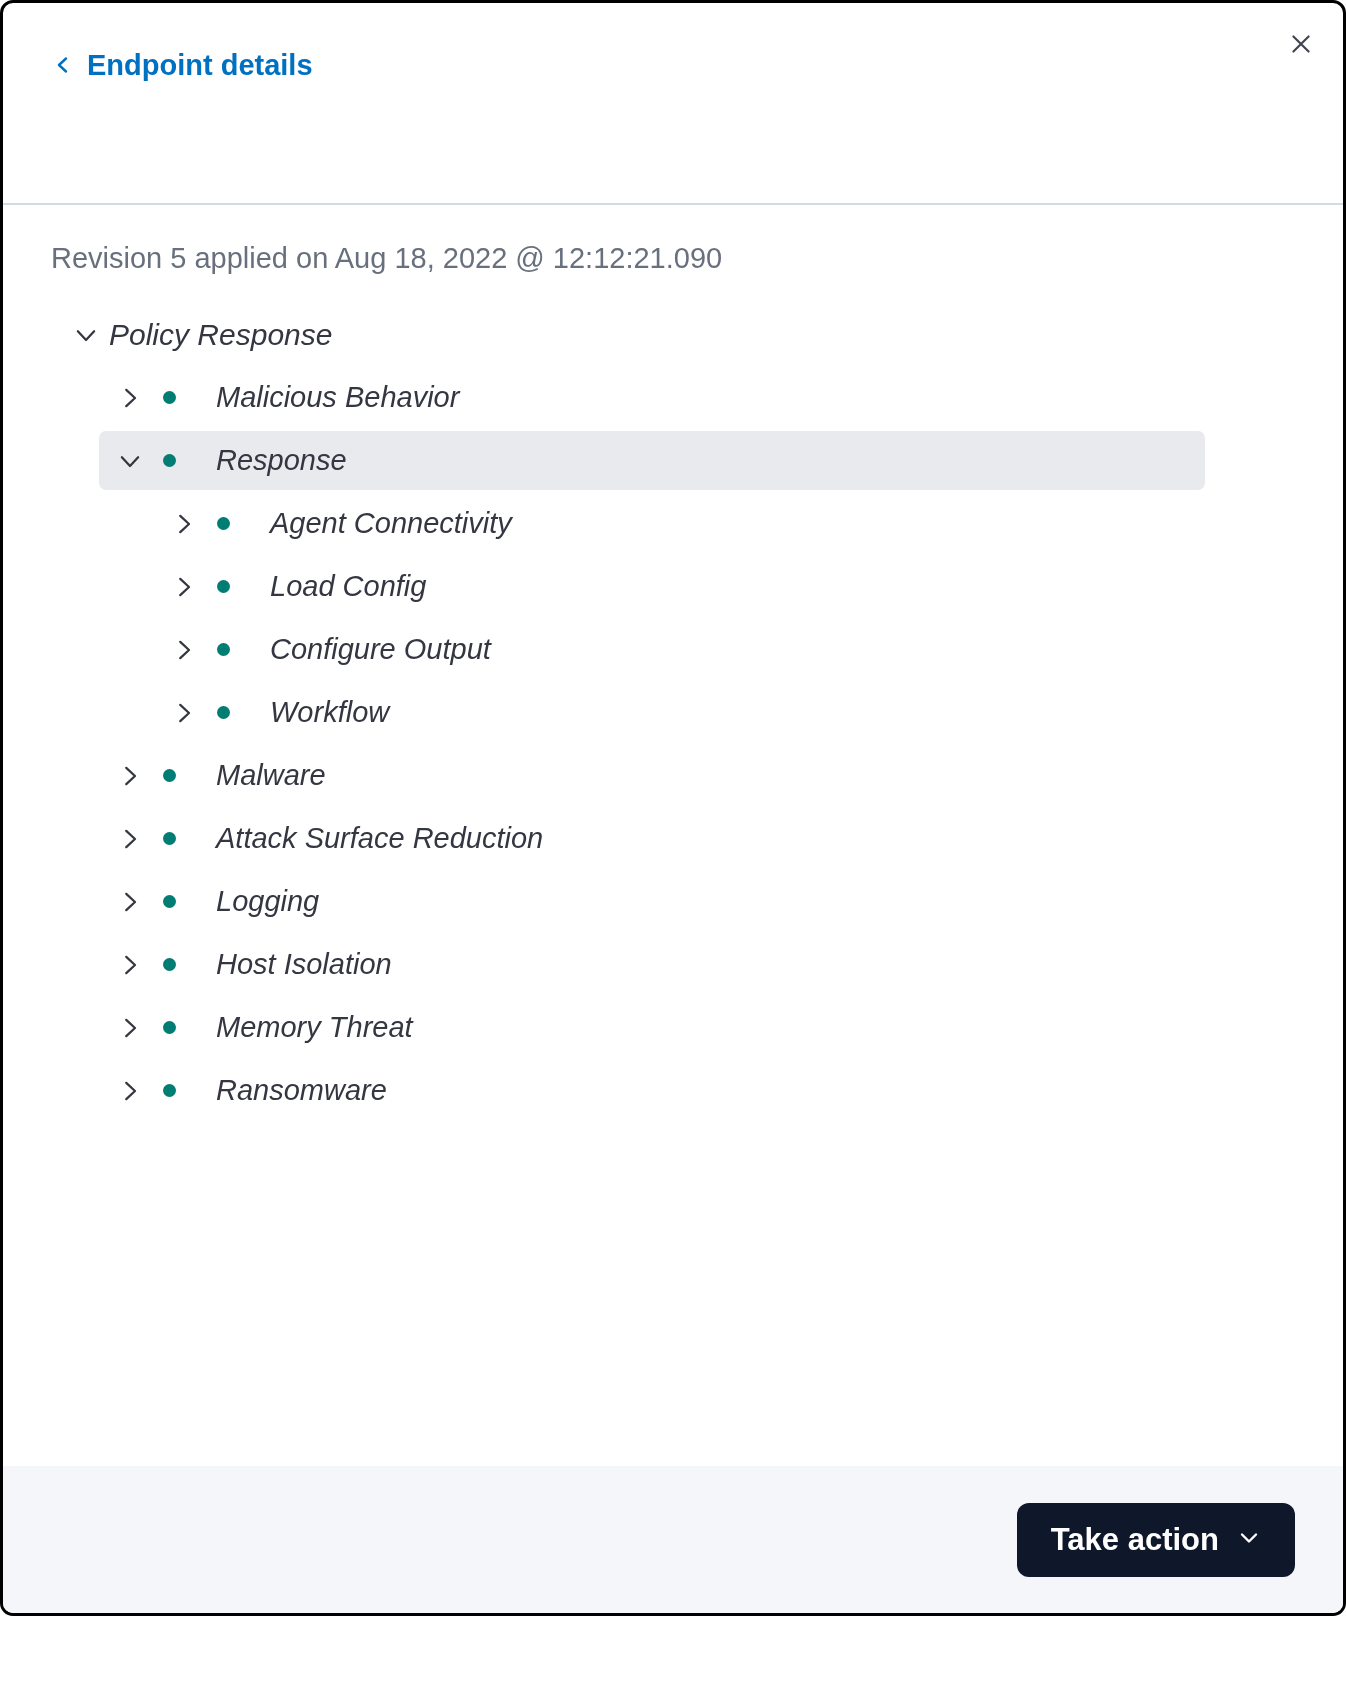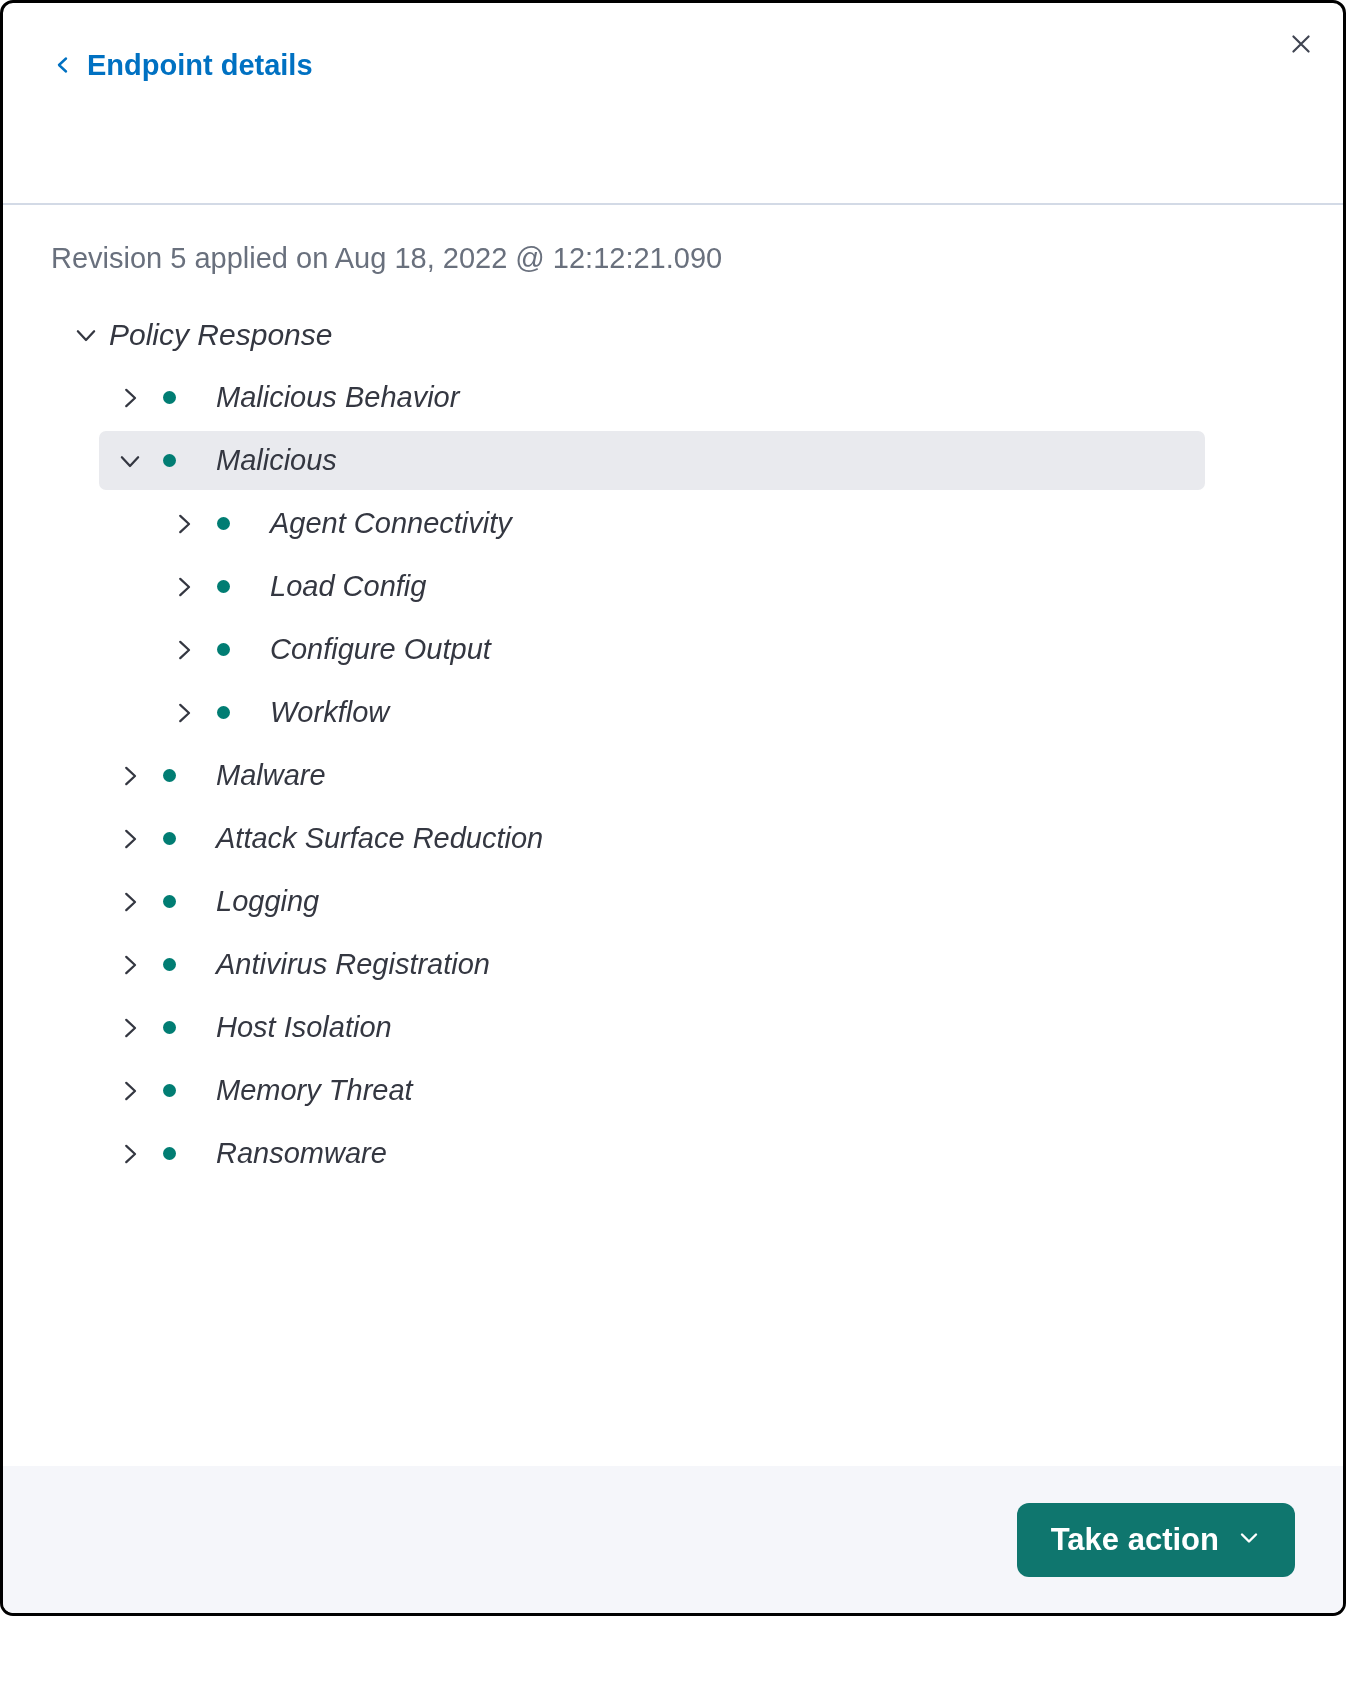--- a/index.html
+++ b/index.html
@@ -69,21 +69,21 @@
   .lvl0 .row-label { margin-left:8px; font-size:30px; }
   
   .footer {
     position:absolute; left:0; right:0; bottom:0; height:147px;
     background:#F5F6FA;
   }
   .take-action-btn {
     position:absolute; right:48px; top:50%; transform:translateY(-50%);
     height:74px; padding:0 34px;
     display:flex; align-items:center; gap:18px;
-    background:#0f766e; color:#ffffff;
+    background:#0f172a; color:#ffffff;
     border:none; border-radius:12px; cursor:pointer;
     font-family:"Liberation Sans", sans-serif;
     font-size:31px; font-weight:700;
   }
 </style>
 </head>
 <body>
 
 <div class="panel">
 
@@ -127,21 +127,21 @@
           <span class="dot" style="background: rgb(1, 125, 115);"></span>
           <span class="row-label">Malicious Behavior</span>
         </div>
         <div class="row lvl1 selected">
           <span class="expander">
             <svg width="30" height="30" viewBox="0 0 24 24">
               <path d="M5.5 9 L12 16 L18.5 9" fill="none" stroke="#343741" stroke-width="1.8" stroke-linecap="round" stroke-linejoin="round"></path>
             </svg>
           </span>
           <span class="dot" style="background: rgb(1, 125, 115);"></span>
-          <span class="row-label">Malicious</span>
+          <span class="row-label">Response</span>
         </div>
         <div class="row lvl2">
           <span class="expander">
             <svg width="30" height="30" viewBox="0 0 24 24">
               <path d="M9 5.5 L16 12 L9 18.5" fill="none" stroke="#343741" stroke-width="1.8" stroke-linecap="round" stroke-linejoin="round"></path>
             </svg>
           </span>
           <span class="dot" style="background: rgb(1, 125, 115);"></span>
           <span class="row-label">Agent Connectivity</span>
         </div>
@@ -191,29 +191,20 @@
           <span class="row-label">Attack Surface Reduction</span>
         </div>
         <div class="row lvl1">
           <span class="expander">
             <svg width="30" height="30" viewBox="0 0 24 24">
               <path d="M9 5.5 L16 12 L9 18.5" fill="none" stroke="#343741" stroke-width="1.8" stroke-linecap="round" stroke-linejoin="round"></path>
             </svg>
           </span>
           <span class="dot" style="background: rgb(1, 125, 115);"></span>
           <span class="row-label">Logging</span>
-        </div>
-        <div class="row lvl1">
-          <span class="expander">
-            <svg width="30" height="30" viewBox="0 0 24 24">
-              <path d="M9 5.5 L16 12 L9 18.5" fill="none" stroke="#343741" stroke-width="1.8" stroke-linecap="round" stroke-linejoin="round"></path>
-            </svg>
-          </span>
-          <span class="dot" style="background: rgb(1, 125, 115);"></span>
-          <span class="row-label">Antivirus Registration</span>
         </div>
         <div class="row lvl1">
           <span class="expander">
             <svg width="30" height="30" viewBox="0 0 24 24">
               <path d="M9 5.5 L16 12 L9 18.5" fill="none" stroke="#343741" stroke-width="1.8" stroke-linecap="round" stroke-linejoin="round"></path>
             </svg>
           </span>
           <span class="dot" style="background: rgb(1, 125, 115);"></span>
           <span class="row-label">Host Isolation</span>
         </div>

